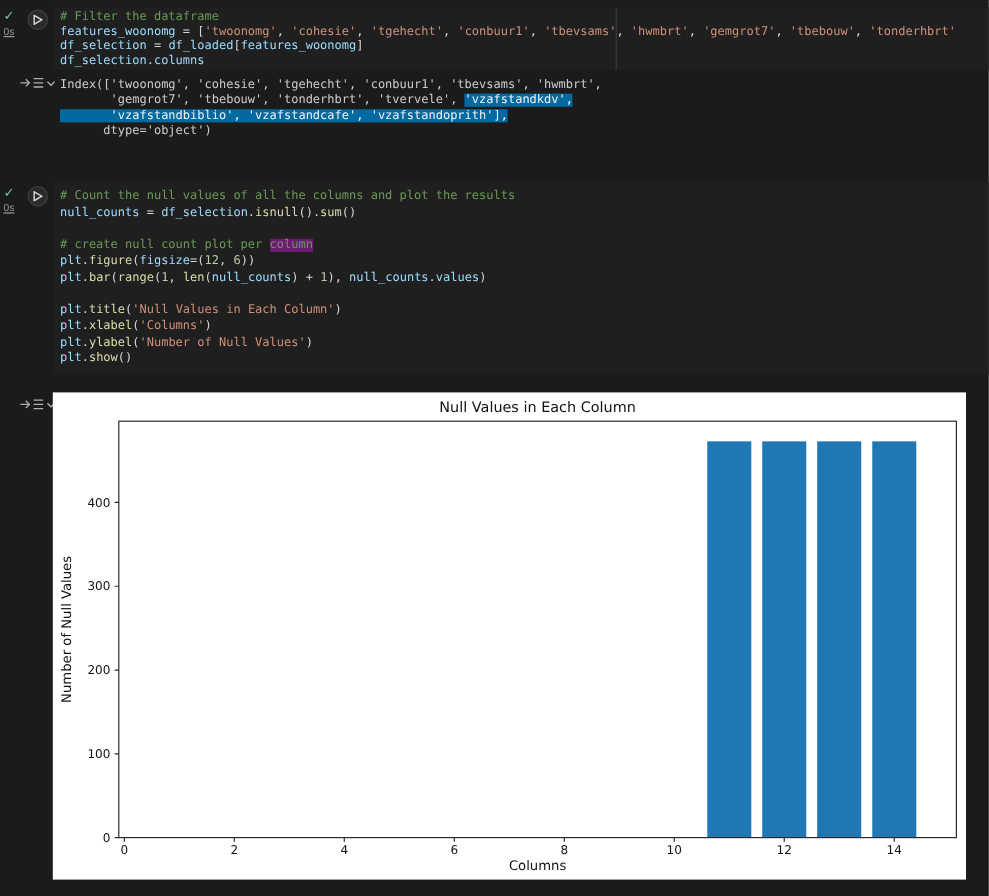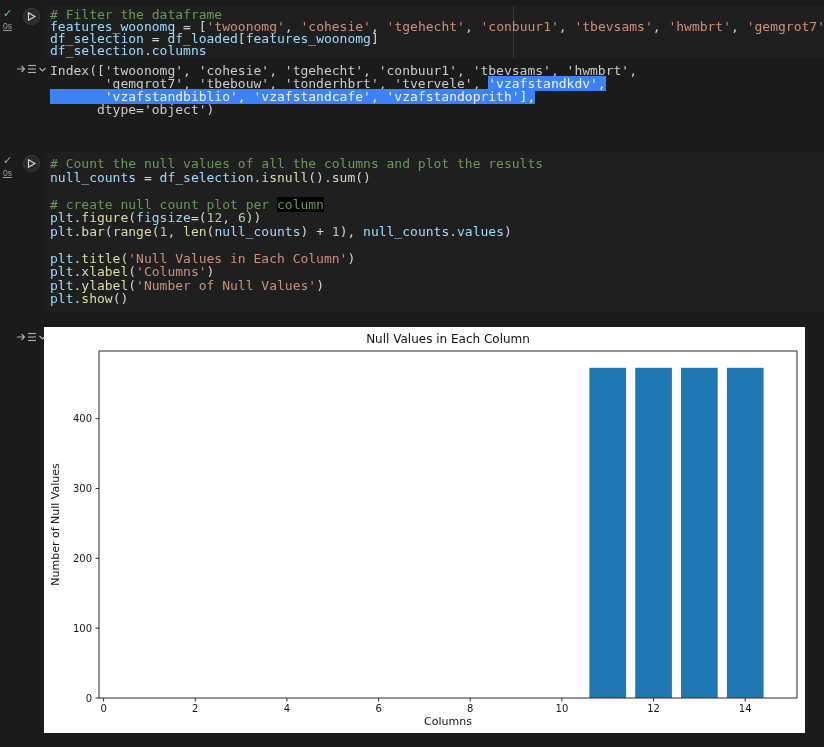--- a/index.html
+++ b/index.html
@@ -5,30 +5,30 @@
   * { margin:0; padding:0; box-sizing:border-box; }
   html,body { width:824px; height:747px; }
   body {
     background:#1b1b1b;
     font-family:"DejaVu Sans Mono", monospace;
     overflow:hidden;
     position:relative;
   }
   .abs { position:absolute; }
   .cell-bg { background:#1f1f1f; }
-  .code-area { font-size:13px; color:#d4d4d4; white-space:pre; overflow:hidden; }
+  .code-area { font-size:10px; color:#d4d4d4; white-space:pre; overflow:hidden; }
   .line { white-space:pre; }
   #cell1-code .line { height:12px; line-height:12px; }
   #output1 .line   { height:13px; line-height:13px; }
   #cell2-code .line{ height:13.5px; line-height:13.5px; }
   .tok-c{color:#6a9955} .tok-v{color:#9cdcfe} .tok-s{color:#ce9178}
   .tok-f{color:#dcdcaa} .tok-n{color:#b5cea8} .tok-p{color:#d4d4d4}
   .tok-o{color:#cccccc}
-  .sel { background:#3b82f6; color:#f2f2f2; }
-  .hl  { background:#000000; border-radius:1px; }
+  .sel { background:#0369a1; color:#f2f2f2; }
+  .hl  { background:#701a75; border-radius:1px; }
   .check { color:#73c991; font-size:11px; font-family:"DejaVu Sans", sans-serif; }
   .dur { color:#9a9a9a; font-size:8.5px; font-family:"Liberation Sans", sans-serif;text-decoration:underline; }
   .run-btn {
     width:17px; height:17px; border-radius:50%;
     background:#2a2a2a; border:1px solid #3f3f3f;
     display:flex; align-items:center; justify-content:center;
     cursor:pointer;
   }
   .ruler { width:1px; background:#3a3a3a; }
   #chart-box { background:#ffffff; }

